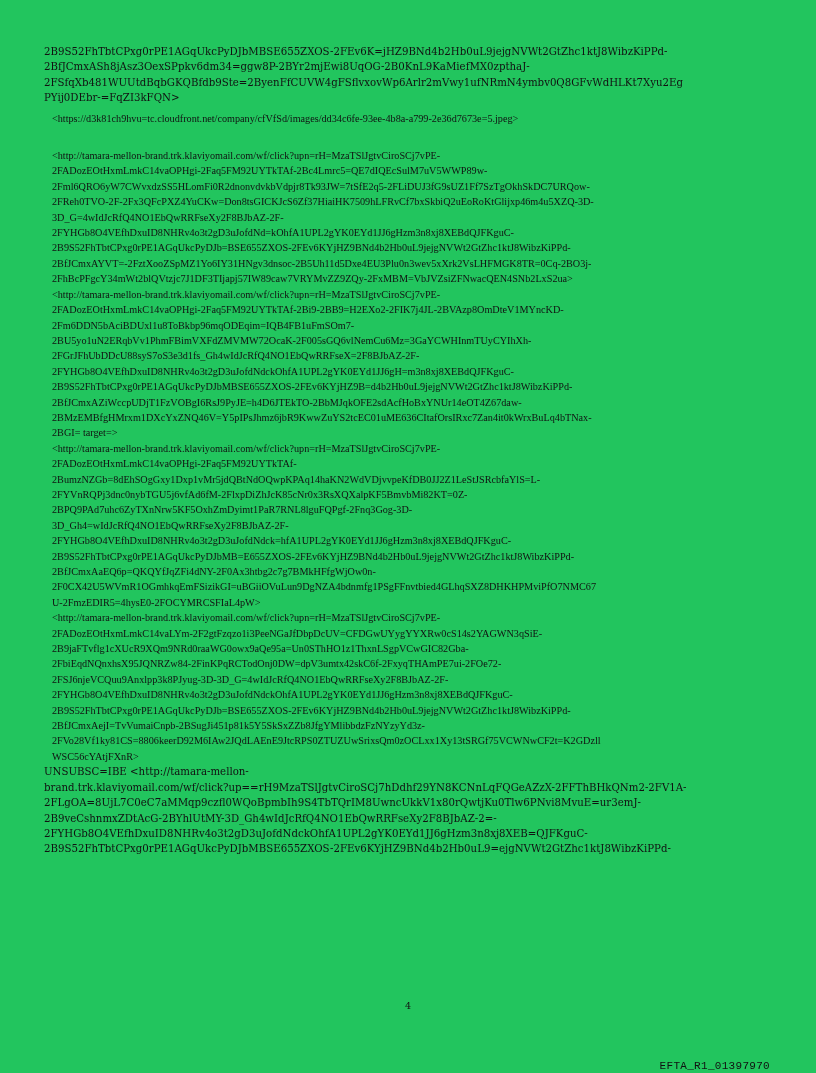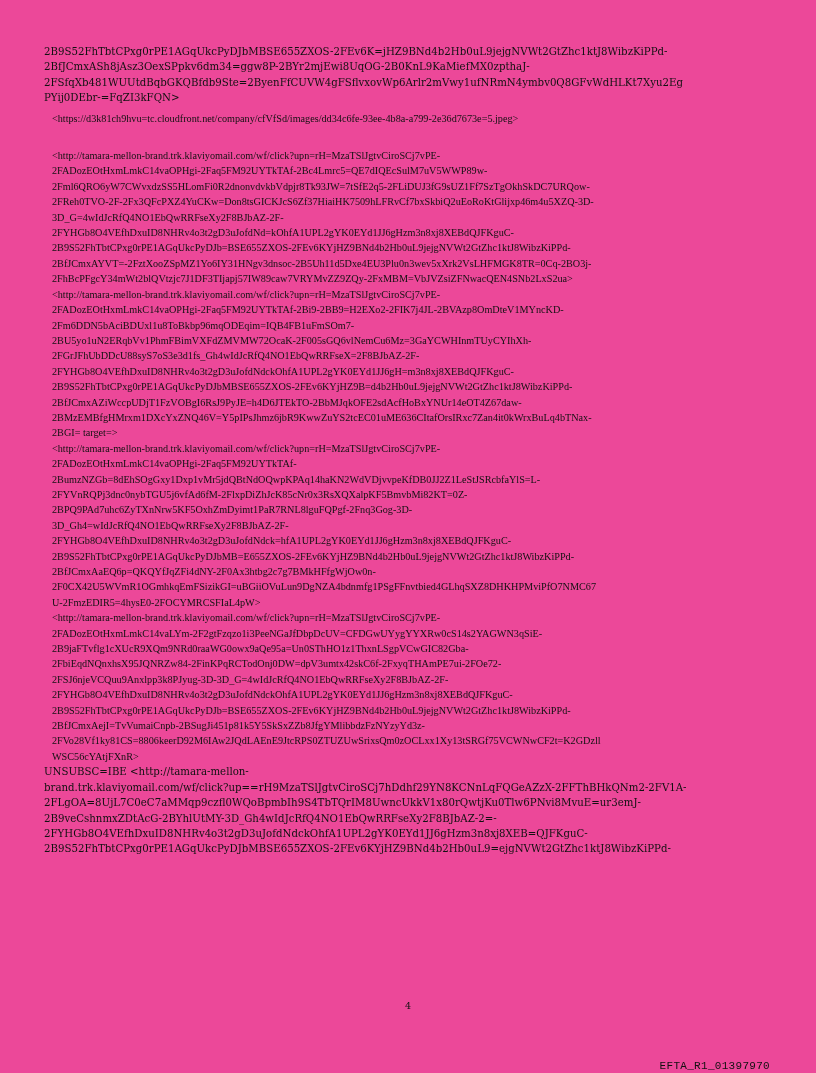--- a/index.html
+++ b/index.html
@@ -4,21 +4,21 @@
 <style>
   html, body {
     margin: 0;
     padding: 0;
     background: #ffffff;
   }
   .page {
     position: relative;
     width: 816px;
     height: 1073px;
-    background: #ec4899;
+    background: #22c55e;
     box-sizing: border-box;
     overflow: hidden;
     font-family: "DejaVu Serif", serif;
   }
   .content {
     position: absolute;
     left: 44px;
     top: 44px;
     width: 728px;
   }

